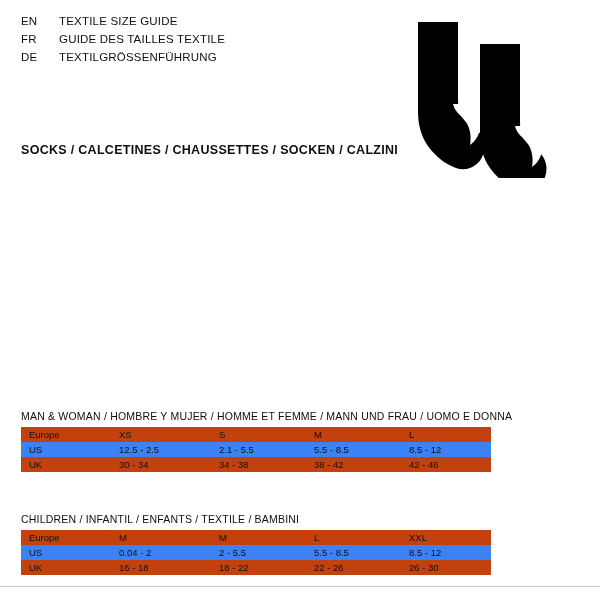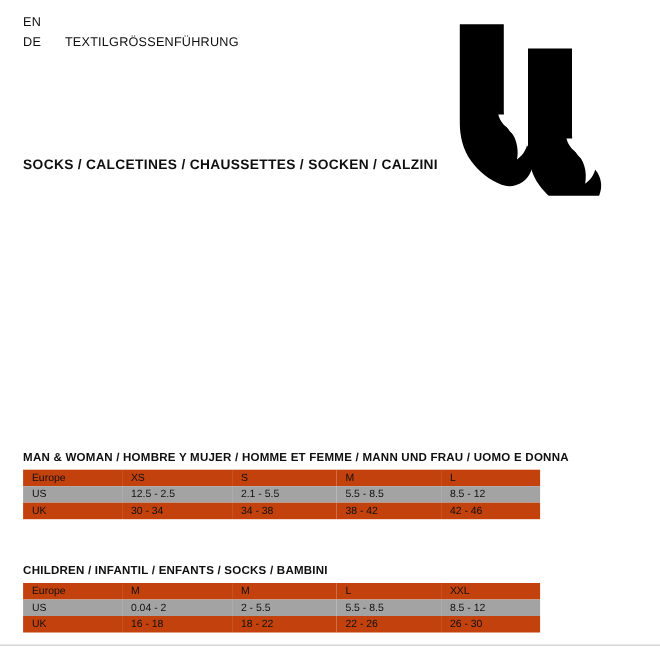--- a/index.html
+++ b/index.html
@@ -71,41 +71,41 @@
   .table-section {
     position: absolute;
     left: 21px;
     width: 470px;
   }
   .section-men { top: 410px; }
   .section-children { top: 513px; }
 
   .table-title {
     font-size: 10.5px;
-    font-weight: bold;
+    font-weight: normal;
     letter-spacing: 0.2px;
     color: #0f0f0f;
     margin-bottom: 5px;
     white-space: nowrap;
   }
   table.size-table {
     border-collapse: collapse;
     width: 470px;
     table-layout: fixed;
   }
   table.size-table td {
     font-size: 9.5px;
     color: #111;
     height: 15px;
     padding: 0 0 0 8px;
     border: 0;
     vertical-align: middle;
   }
   table.size-table tr.row-shade td { background: #c2410c; }
-  table.size-table tr.row-plain td { background: #a3a3a3; }
+  table.size-table tr.row-plain td { background: #3b82f6; }
   table.size-table col.c0 { width: 90px; }
   table.size-table col.c1 { width: 100px; }
   table.size-table col.c2 { width: 95px; }
   table.size-table col.c3 { width: 95px; }
   table.size-table col.c4 { width: 90px; }
 
   .hr-line {
     position: absolute;
     left: 0;
     width: 600px;
@@ -114,20 +114,25 @@
   }
 </style>
 </head>
 <body>
 
 <div class="page">
 
   <div class="lang-block">
     <div class="lang-row">
       <div class="lang-code">EN</div>
+      <div class="lang-text">TEXTILE SIZE GUIDE</div>
+    </div>
+    <div class="lang-row">
+      <div class="lang-code">FR</div>
+      <div class="lang-text">GUIDE DES TAILLES TEXTILE</div>
     </div>
     <div class="lang-row">
       <div class="lang-code">DE</div>
       <div class="lang-text">TEXTILGRÖSSENFÜHRUNG</div>
     </div>
   </div>
 
   <div class="subtitle">SOCKS / CALCETINES / CHAUSSETTES / SOCKEN / CALZINI</div>
 
   <div class="socks">
@@ -175,21 +180,21 @@
           <td>30 - 34</td>
           <td>34 - 38</td>
           <td>38 - 42</td>
           <td>42 - 46</td>
         </tr>
       </tbody>
     </table>
   </div>
 
   <div class="table-section section-children">
-    <div class="table-title">CHILDREN / INFANTIL / ENFANTS / SOCKS / BAMBINI</div>
+    <div class="table-title">CHILDREN / INFANTIL / ENFANTS / TEXTILE / BAMBINI</div>
     <table class="size-table">
       <colgroup>
           <col class="c0">
           <col class="c1">
           <col class="c2">
           <col class="c3">
           <col class="c4">
         </colgroup>
       <tbody>
         <tr class="row-shade">

